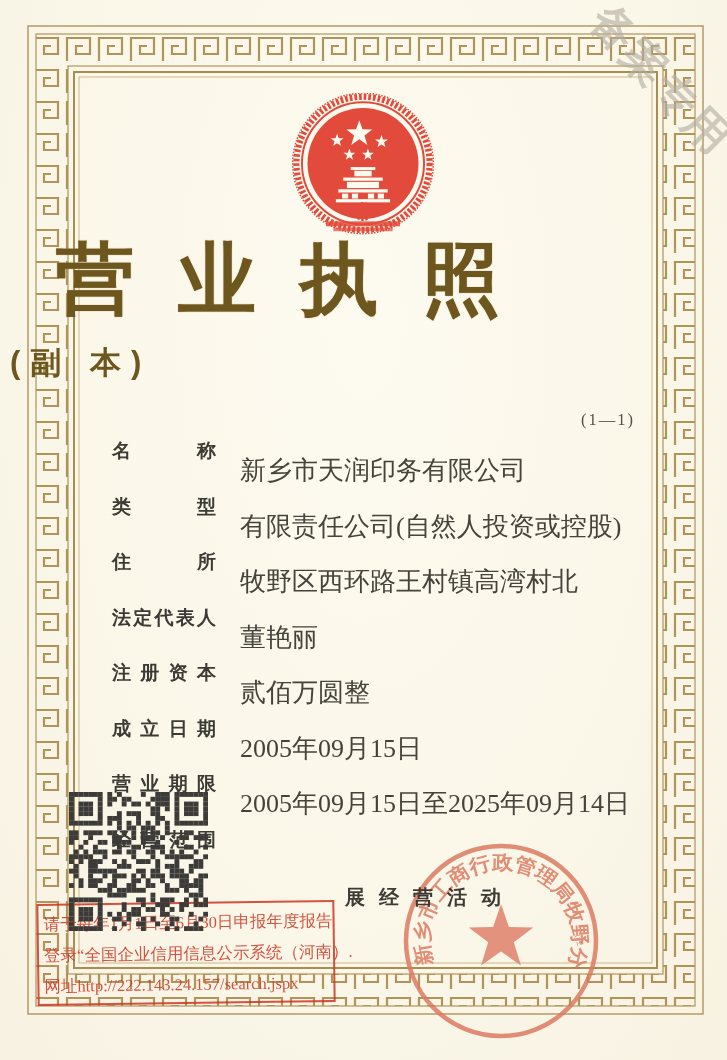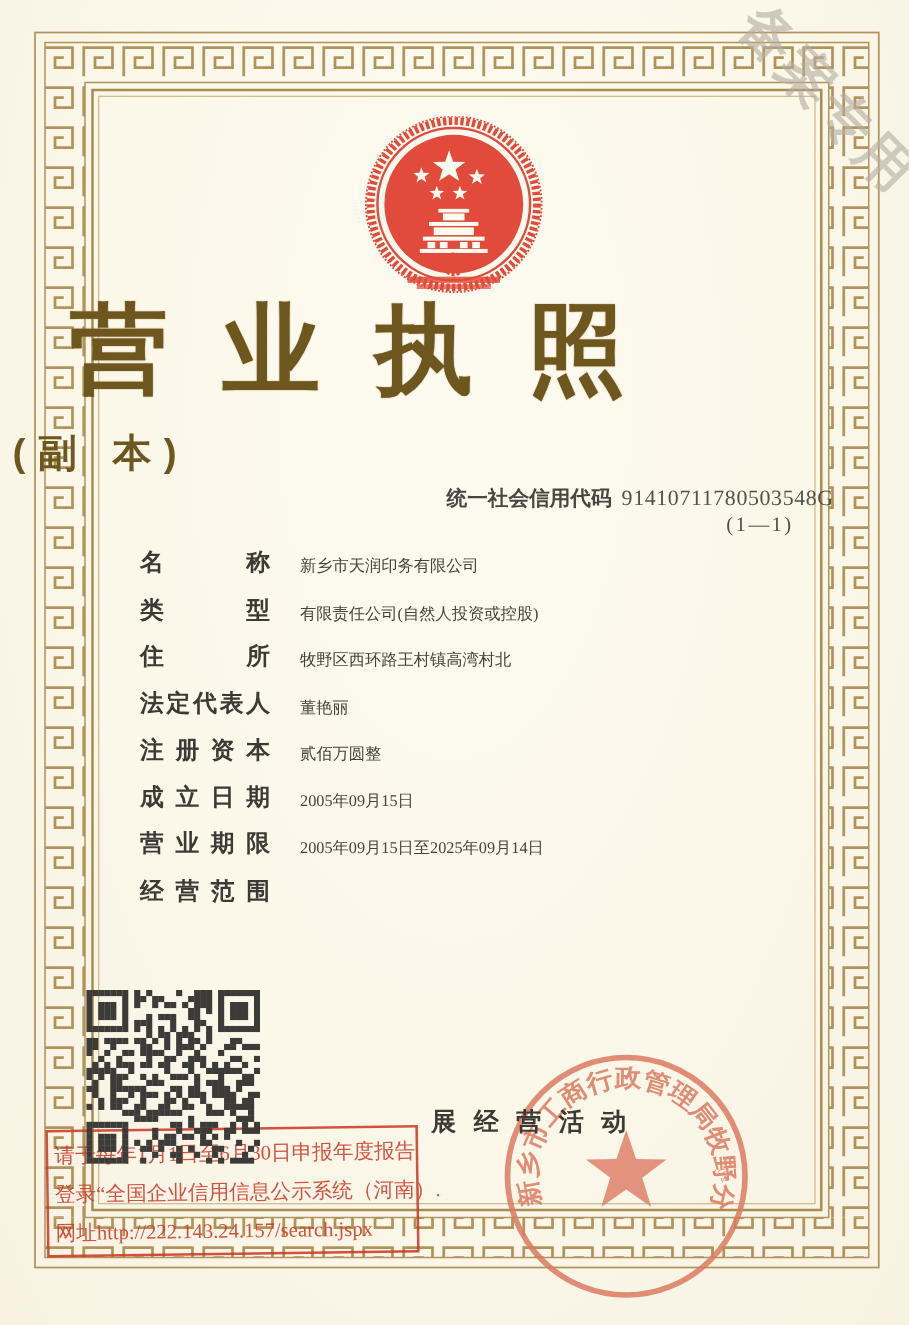--- a/index.html
+++ b/index.html
@@ -62,23 +62,24 @@
   }
   .frow{display:flex;align-items:flex-start;margin-bottom:11.5px;}
   .flabel{
     width:104px;min-width:104px;
     display:flex;justify-content:space-between;
     font-family:"Liberation Sans", sans-serif;
     font-weight:700;font-size:19px;color:#3b3a34;line-height:21px;
   }
   .fvalue{
     margin-left:24px;
-    font-size:13px;color:#45443c;line-height:26px;
+    font-size:26px;color:#45443c;line-height:26px;
     white-space:pre-line;
     max-width:400px;
+    margin-top:18px;
   }
 
   .qr{position:absolute;left:69px;top:792px;z-index:3;}
 
   .stamp-box{
     position:absolute;left:37px;top:902px;width:298px;height:102px;
     border:2.5px solid #cf3a28;
     box-sizing:border-box;
     z-index:2;
     transform:rotate(-0.8deg);
@@ -177,24 +178,20 @@
 
     <circle cx="60" cy="96" r="6.5" fill="none" stroke="#e24b3b" stroke-width="2.4" stroke-dasharray="2 1.2"></circle>
     <circle cx="60" cy="96" r="3" fill="none" stroke="#e24b3b" stroke-width="1.6"></circle>
     <rect x="30" y="104" width="60" height="4" fill="#e24b3b" opacity=".85"></rect>
     <rect x="36" y="109" width="48" height="3" fill="#e24b3b" opacity=".7"></rect>
   </svg>
 
   <div class="title">营业执照</div>
   <div class="subtitle">(副 本)</div>
 
-  <div class="credit-line">
-    <span class="credit-label">统一社会信用代码</span>
-    <span class="credit-code">91410711780503548G</span>
-  </div>
   <div class="page-no">(1—1)</div>
 
   <div class="fields">
       <div class="frow">
         <div class="flabel">
           <span>名</span>
           <span>称</span>
         </div>
         <div class="fvalue">新乡市天润印务有限公司</div>
       </div>

